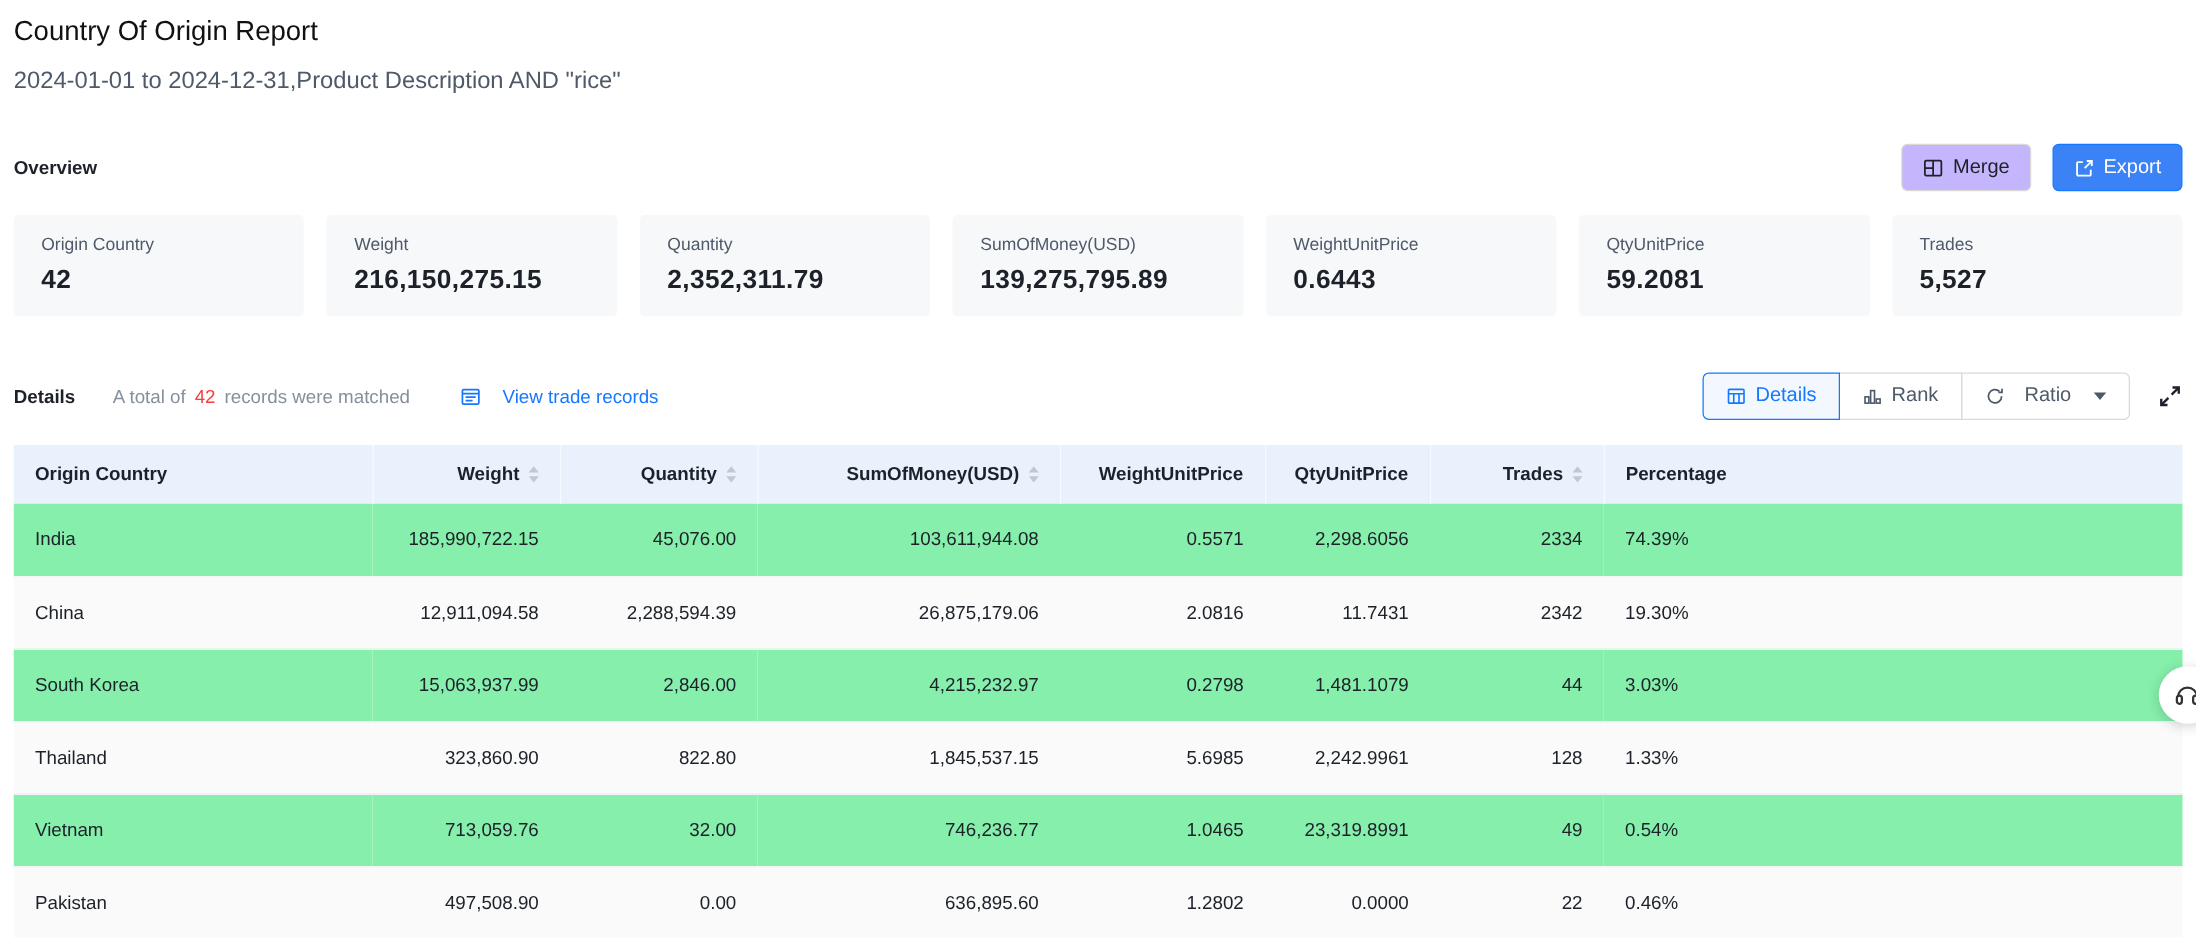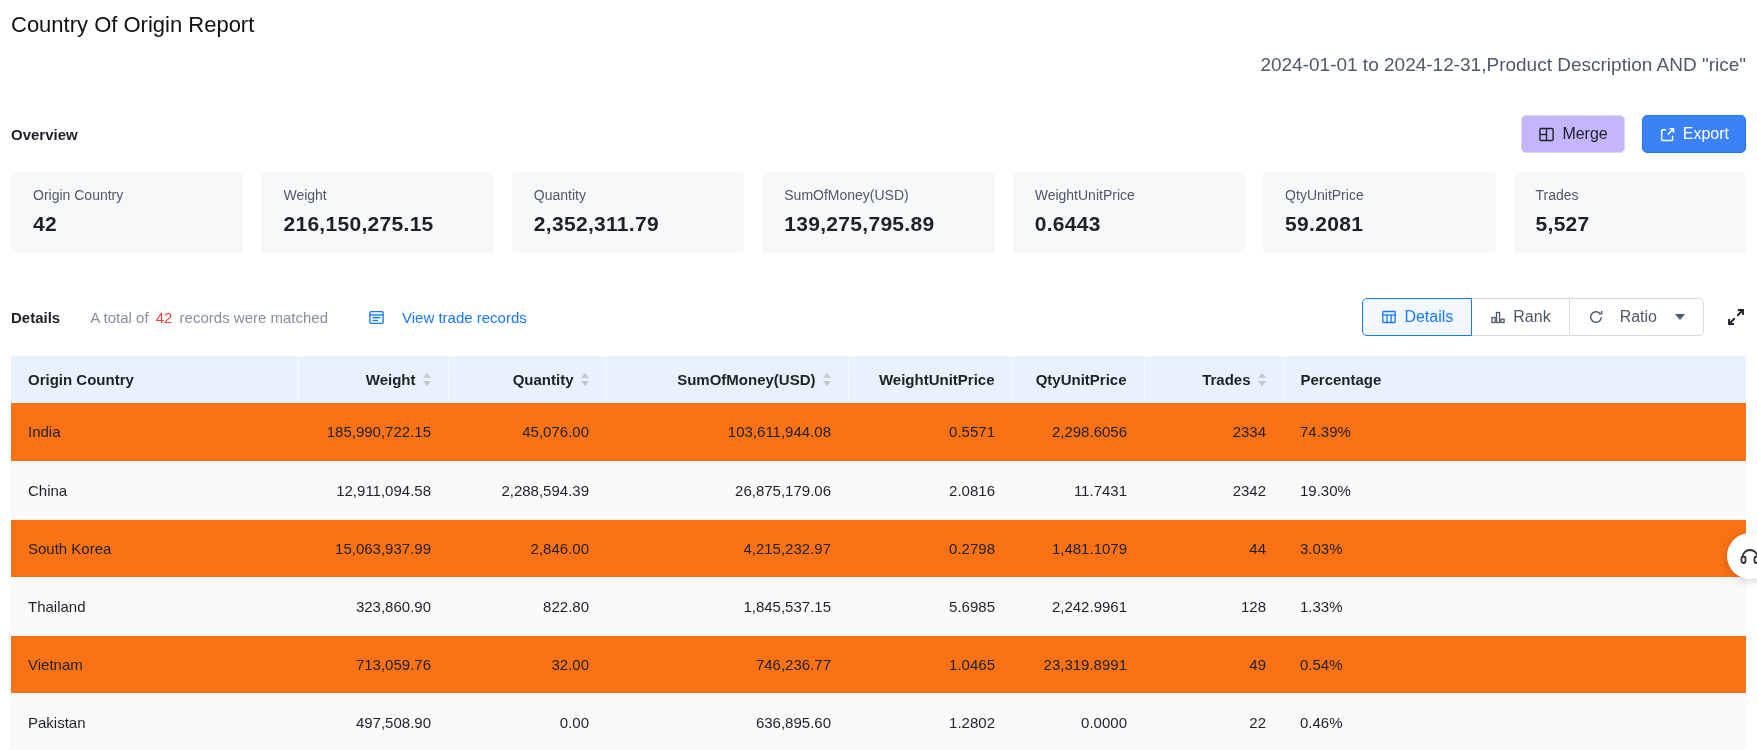--- a/index.html
+++ b/index.html
@@ -2,21 +2,21 @@
 <html><head>
 <meta charset="utf-8">
 <style>
   * { margin:0; padding:0; box-sizing:border-box; }
   html,body { width:1757px; height:750px; overflow:hidden; background:#fff;
     font-family:"Liberation Sans","DejaVu Sans",sans-serif; color:#1d2129; }
   .page { width:100%; height:100%; padding:0 11px; position:relative; }
 
   
   .report-title { text-align:left; padding-top:12px; font-size:22px; font-weight:500; color:#111; }
-  .report-subtitle { text-align:right; margin-top:16px; font-size:19px; color:#4e5969; }
+  .report-subtitle { text-align:left; margin-top:16px; font-size:19px; color:#4e5969; }
 
   
   .overview-row { margin-top:38px; display:flex; align-items:center; justify-content:space-between; height:40px; }
   .section-title { font-size:15px; font-weight:700; color:#1d2129; }
   .overview-actions { display:flex; align-items:center; gap:17px; }
   .btn { display:inline-flex; align-items:center; gap:7px; height:38px; padding:0 16px;
     border-radius:5px; font-size:16px; cursor:pointer; border:1px solid #d9d9d9; background:#c4b5fd; color:#1d2129; }
   .btn svg { flex:0 0 auto; }
   .btn-primary { background:#3b82f6; border-color:#1677ff; color:#fff; }
 
@@ -48,21 +48,21 @@
   
   .table-wrap { margin-top:19px; }
   table { width:100%; border-collapse:collapse; table-layout:fixed; }
   thead th { background:#e8f1fc; height:47px; font-size:15px; font-weight:700; color:#1d2129;
     padding:0 17px; border-right:1px solid #f6faff; }
   thead th:last-child { border-right:none; }
   .th-wrap { display:inline-flex; align-items:center; gap:7px; }
   .th-left { text-align:left; }
   .th-right { text-align:right; }
   tbody td { height:58px; font-size:15px; color:#1d2129; padding:0 17px;
-    border-bottom:1px solid #f2f3f5; background:#f97316; }
+    border-bottom:1px solid #f2f3f5; background:#86efac; }
   tbody tr:nth-child(even) td { background:#fafafa; }
   .td-left { text-align:left; }
   .td-right { text-align:right; }
   .sort { display:inline-flex; flex-direction:column; align-items:center; cursor:pointer; }
   .sort i { display:block; width:0; height:0; border-left:4.5px solid transparent; border-right:4.5px solid transparent; }
   .sort .up { border-bottom:5.5px solid #c2c7d0; margin-bottom:2.5px; }
   .sort .down { border-top:5.5px solid #c2c7d0; }
 
   
   .support-fab { position:fixed; top:533px; right:-16px; width:46px; height:46px; border-radius:50%;

